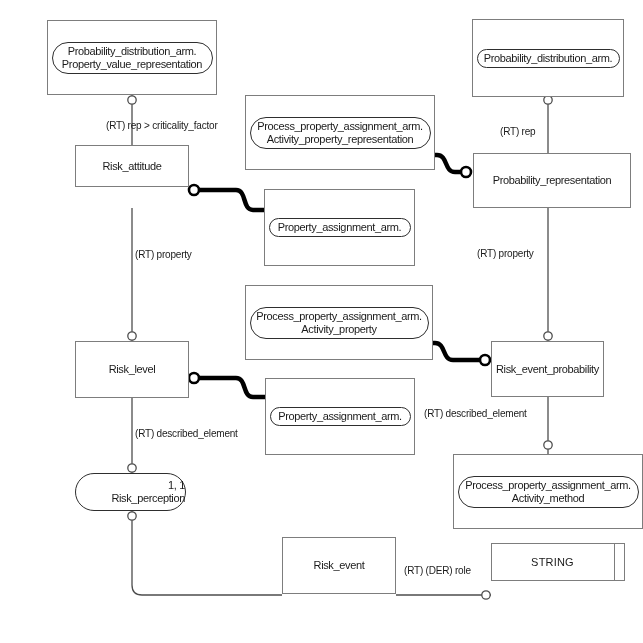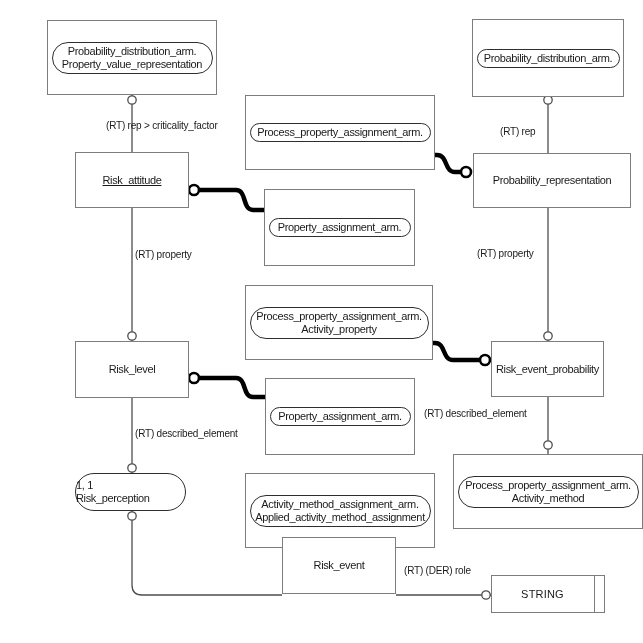--- a/index.html
+++ b/index.html
@@ -19,21 +19,21 @@
   }
   .stadium{
     box-sizing:border-box;border:1.2px solid #2e2e2e;border-radius:999px;
     width:calc(100% - 7px);padding:2px 1px;text-align:center;
     font-size:11px;letter-spacing:-0.35px;line-height:13px;background:#fff;
   }
   .stadium span{display:block;}
   .capsule{
     position:absolute;box-sizing:border-box;background:#fff;
     border:1.2px solid #2e2e2e;border-radius:19px;display:flex;flex-direction:column;
-    align-items:flex-start;justify-content:center;text-align:center;
+    align-items:flex-end;justify-content:center;text-align:center;
     font-size:11px;letter-spacing:-0.35px;line-height:13px;
   }
   .capsule span{display:block;}
   .typebox{
     position:absolute;box-sizing:border-box;background:#fff;
     border:1.4px solid #7d7d7d;display:flex;align-items:center;justify-content:center;
     font-size:11px;letter-spacing:0.2px;
   }
   .typebox .label{margin-right:11px;}
   .typebox-bar{position:absolute;right:9px;top:0;bottom:0;width:0;border-left:1.4px solid #7d7d7d;}
@@ -96,20 +96,21 @@
 
   <div class="refbox" style="left:454px;top:19px;width:152px;height:78px;">
     <div class="stadium">
       <span>Probability_distribution_arm.</span>
     </div>
   </div>
 
   <div class="refbox" style="left:227px;top:95px;width:190px;height:75px;">
     <div class="stadium">
       <span>Process_property_assignment_arm.</span>
+      <span>Activity_property_representation</span>
     </div>
   </div>
 
   <div class="refbox" style="left:246px;top:189px;width:151px;height:77px;">
     <div class="stadium">
       <span>Property_assignment_arm.</span>
     </div>
   </div>
 
   <div class="refbox" style="left:227px;top:285px;width:188px;height:75px;">
@@ -118,35 +119,29 @@
       <span>Activity_property</span>
     </div>
   </div>
 
   <div class="refbox" style="left:247px;top:378px;width:150px;height:77px;">
     <div class="stadium">
       <span>Property_assignment_arm.</span>
     </div>
   </div>
 
-  <div class="refbox" style="left:227px;top:473px;width:190px;height:75px;">
-    <div class="stadium">
-      <span>Activity_method_assignment_arm.</span>
-      <span>Applied_activity_method_assignment</span>
-    </div>
-  </div>
 
   <div class="refbox" style="left:435px;top:454px;width:190px;height:75px;">
     <div class="stadium">
       <span>Process_property_assignment_arm.</span>
       <span>Activity_method</span>
     </div>
   </div>
 
-  <div class="entity" style="left:57px;top:152px;width:114px;height:56px;text-decoration:underline;">
+  <div class="entity" style="left:57px;top:145px;width:114px;height:42px;">
     <span>Risk_attitude</span>
   </div>
 
   <div class="entity" style="left:455px;top:153px;width:158px;height:55px;">
     <span>Probability_representation</span>
   </div>
 
   <div class="entity" style="left:473px;top:341px;width:113px;height:56px;">
     <span>Risk_event_probability</span>
   </div>
@@ -157,21 +152,21 @@
 
   <div class="entity" style="left:264px;top:537px;width:114px;height:57px;">
     <span>Risk_event</span>
   </div>
 
   <div class="capsule" style="left:57px;top:473px;width:111px;height:38px;">
     <span>1, 1</span>
     <span>Risk_perception</span>
   </div>
 
-  <div class="typebox" style="left:473px;top:575px;width:114px;height:38px;">
+  <div class="typebox" style="left:473px;top:543px;width:134px;height:38px;">
     <span class="label">STRING</span>
     <div class="typebox-bar"></div>
   </div>
 
   <div class="rlabel" style="left:88px;top:120px;">(RT) rep &gt; criticality_factor</div>
   <div class="rlabel" style="left:482px;top:126px;">(RT) rep</div>
   <div class="rlabel" style="left:117px;top:249px;">(RT) property</div>
   <div class="rlabel" style="left:459px;top:248px;">(RT) property</div>
   <div class="rlabel" style="left:117px;top:428px;">(RT) described_element</div>
   <div class="rlabel" style="left:406px;top:408px;">(RT) described_element</div>

